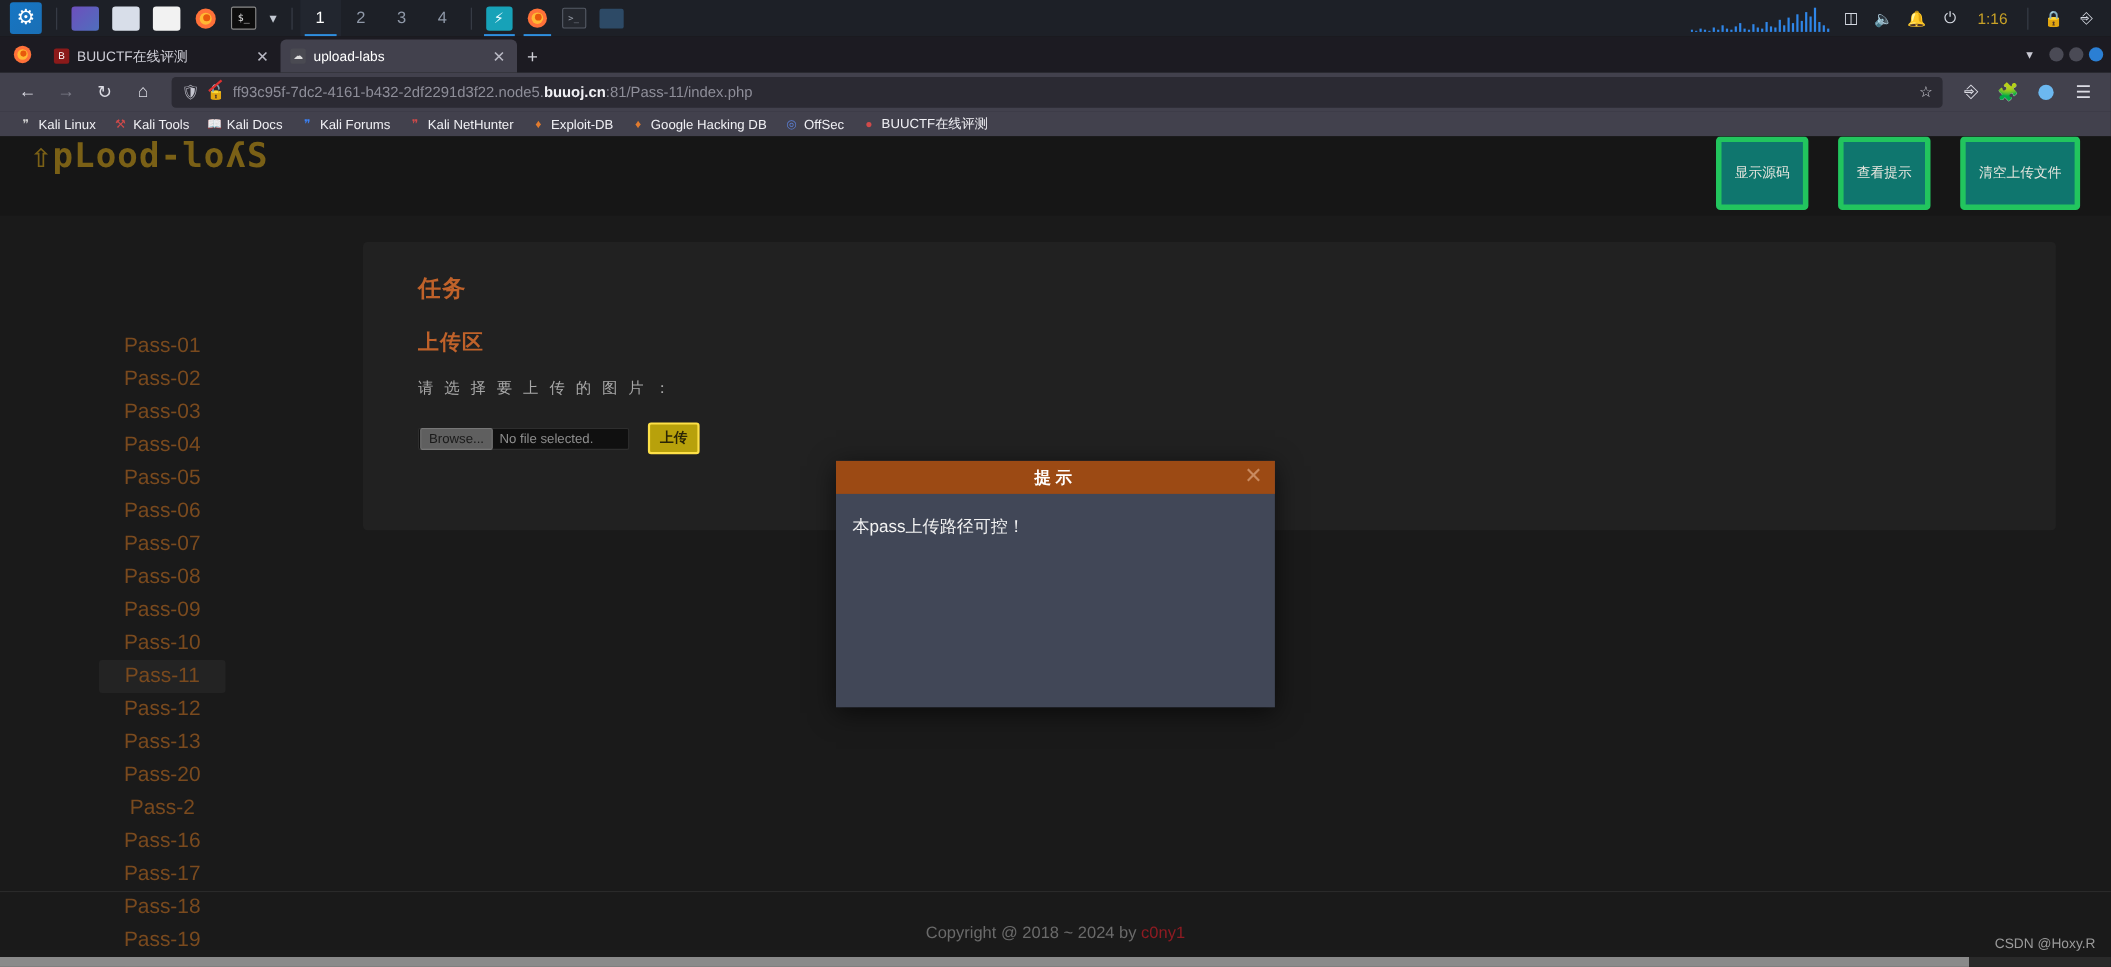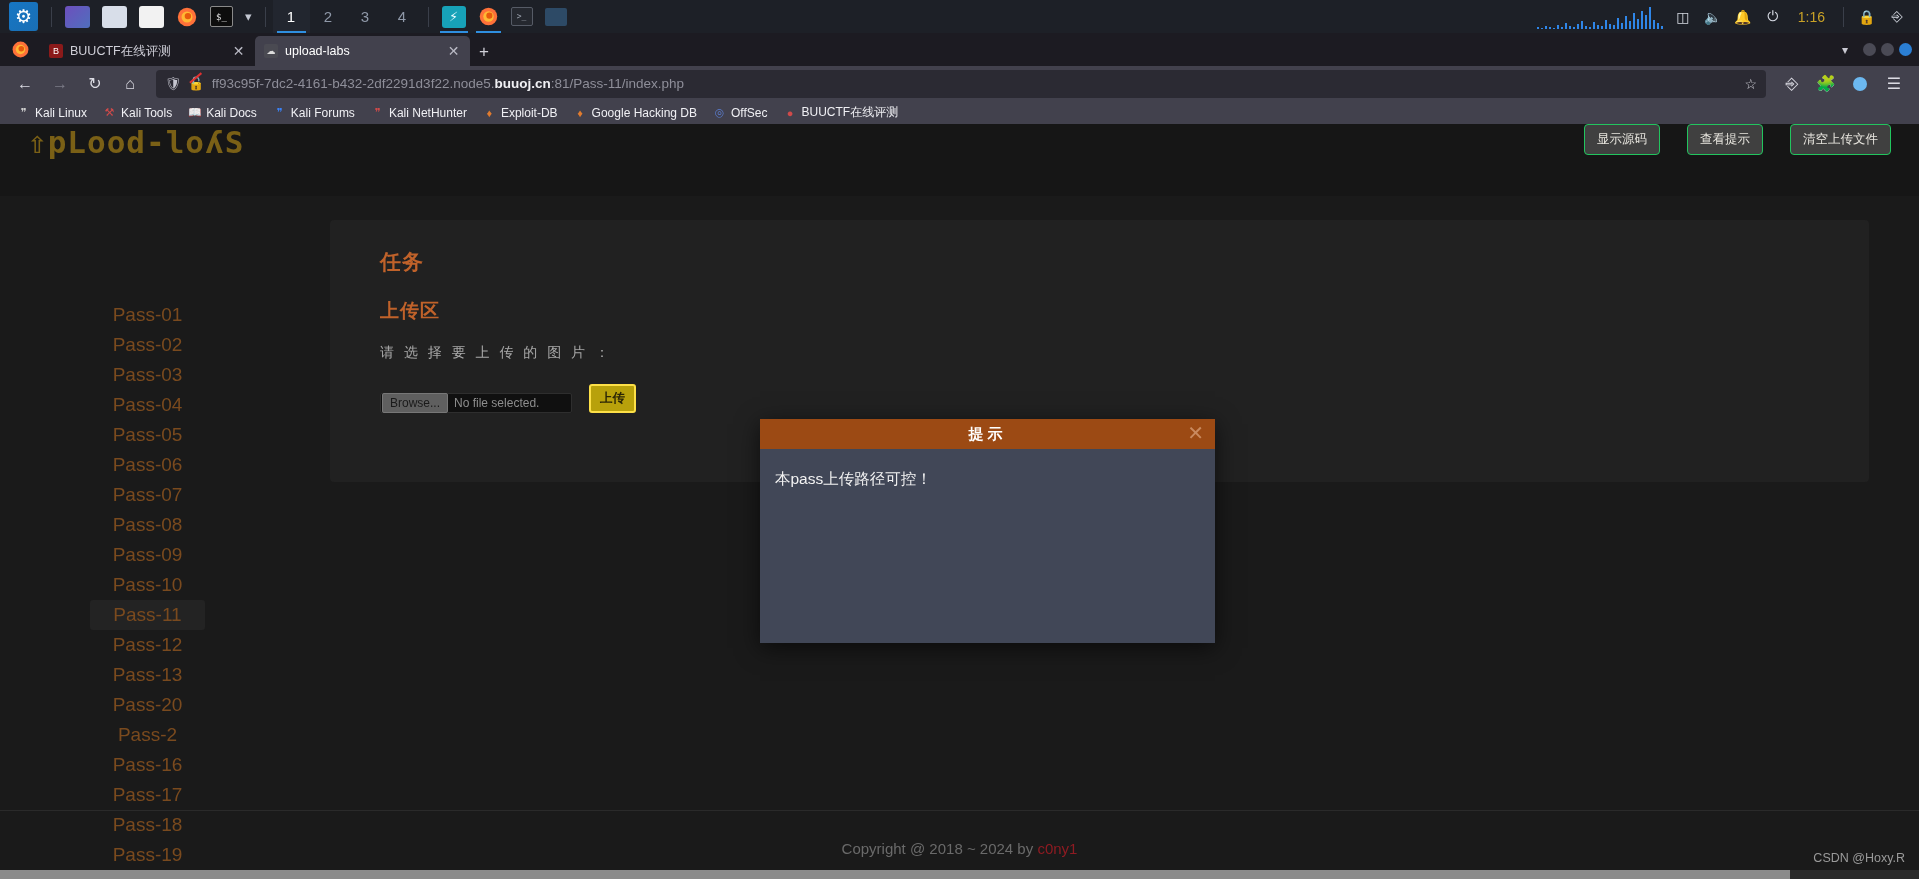--- a/index.html
+++ b/index.html
@@ -104,22 +104,22 @@
   #site-header {
     height:72px; background:#161616; display:flex; align-items:flex-start;
     padding:0 28px; position:relative;
   }
   #logo {
     font-family:"DejaVu Sans Mono","Liberation Mono",monospace;
     font-size:31px; letter-spacing:1px; color:#7a6016; font-weight:700;
   }
   #hdr-buttons { margin-left:auto; display:flex; gap:27px; }
   .hdr-btn {
-    background:#404040; color:#e8e6df; font-size:12.5px;
-    padding:6px 12px; border-radius:4px; border:1px solid #22c55e;
+    background:#0f766e; color:#e8e6df; font-size:12.5px;
+    padding:20px 12px; border-radius:4px; border:5px solid #22c55e;
     white-space:nowrap;
   }
 
   #body-wrap { display:flex; height:560px; padding-top:24px; }
   #sidebar { width:330px; padding-top:80px; }
   .pass-link {
     display:block; text-align:center; width:115px; margin-left:90px;
     color:#7a4a1e; font-size:19px; padding:4px 0;
     text-decoration:none;
   }
@@ -131,21 +131,21 @@
   }
   .h-task { color:#c0622a; font-size:21px; font-weight:700; margin-bottom:22px; letter-spacing:1px; }
   .task-line { color:#a8a8a8; font-size:14.5px; letter-spacing:3px; margin-bottom:26px; }
   .task-line code {
     font-family:"DejaVu Sans Mono","Liberation Mono",monospace;
     background:#1a1a1a; color:#b59a4d; padding:3px 7px; border-radius:3px;
     font-size:12.5px; letter-spacing:0;
   }
   .h-upload { color:#c0622a; font-size:19px; font-weight:700; margin-bottom:20px; letter-spacing:1px; }
   .prompt { color:#a8a8a8; font-size:14px; letter-spacing:3px; margin-bottom:22px; }
-  #upload-row { display:flex; align-items:flex-end; gap:17px; }
+  #upload-row { display:flex; align-items:center; gap:17px; }
   #file-field {
     width:192px; height:20px; background:#101010; border:1px solid #2e2e2e;
     display:flex; align-items:center; padding:0 0 0 1px; border-radius:2px;
   }
   #browse-btn {
     background:#5f5f5f; color:#1a1a1a; font-size:12px; padding:2px 7px;
     border-radius:2px; border:1px solid #777;
   }
   #file-name { color:#8e8e8e; font-size:12px; padding-left:6px; }
   #upload-btn {
@@ -155,21 +155,21 @@
 
   #footer {
     position:absolute; bottom:22px; left:0; width:1919px;
     text-align:center; color:#6a6a6a; font-size:15px;
   }
   #footer .author { color:#8e1b22; }
   #footer-rule { position:absolute; bottom:68px; left:0; width:1919px; height:1px; background:#2a2a2a; }
 
   
   #modal {
-    position:absolute; left:760px; top:295px; width:455px; height:224px;
+    position:absolute; left:760px; top:295px; width:399px; height:224px;
     background:#414757; box-shadow:0 5px 22px rgba(0,0,0,.6);
     display:flex; flex-direction:column;
   }
   #modal-head {
     height:30px; background:#9c4a14; display:flex; align-items:center;
     position:relative; justify-content:center;
   }
   #modal-title { color:#fff; font-size:15px; letter-spacing:4px; font-weight:600; }
   #modal-close { position:absolute; right:11px; top:3px; color:#c98a5f; font-size:20px; line-height:22px; }
   #modal-body { flex:1; padding:20px 15px; }

